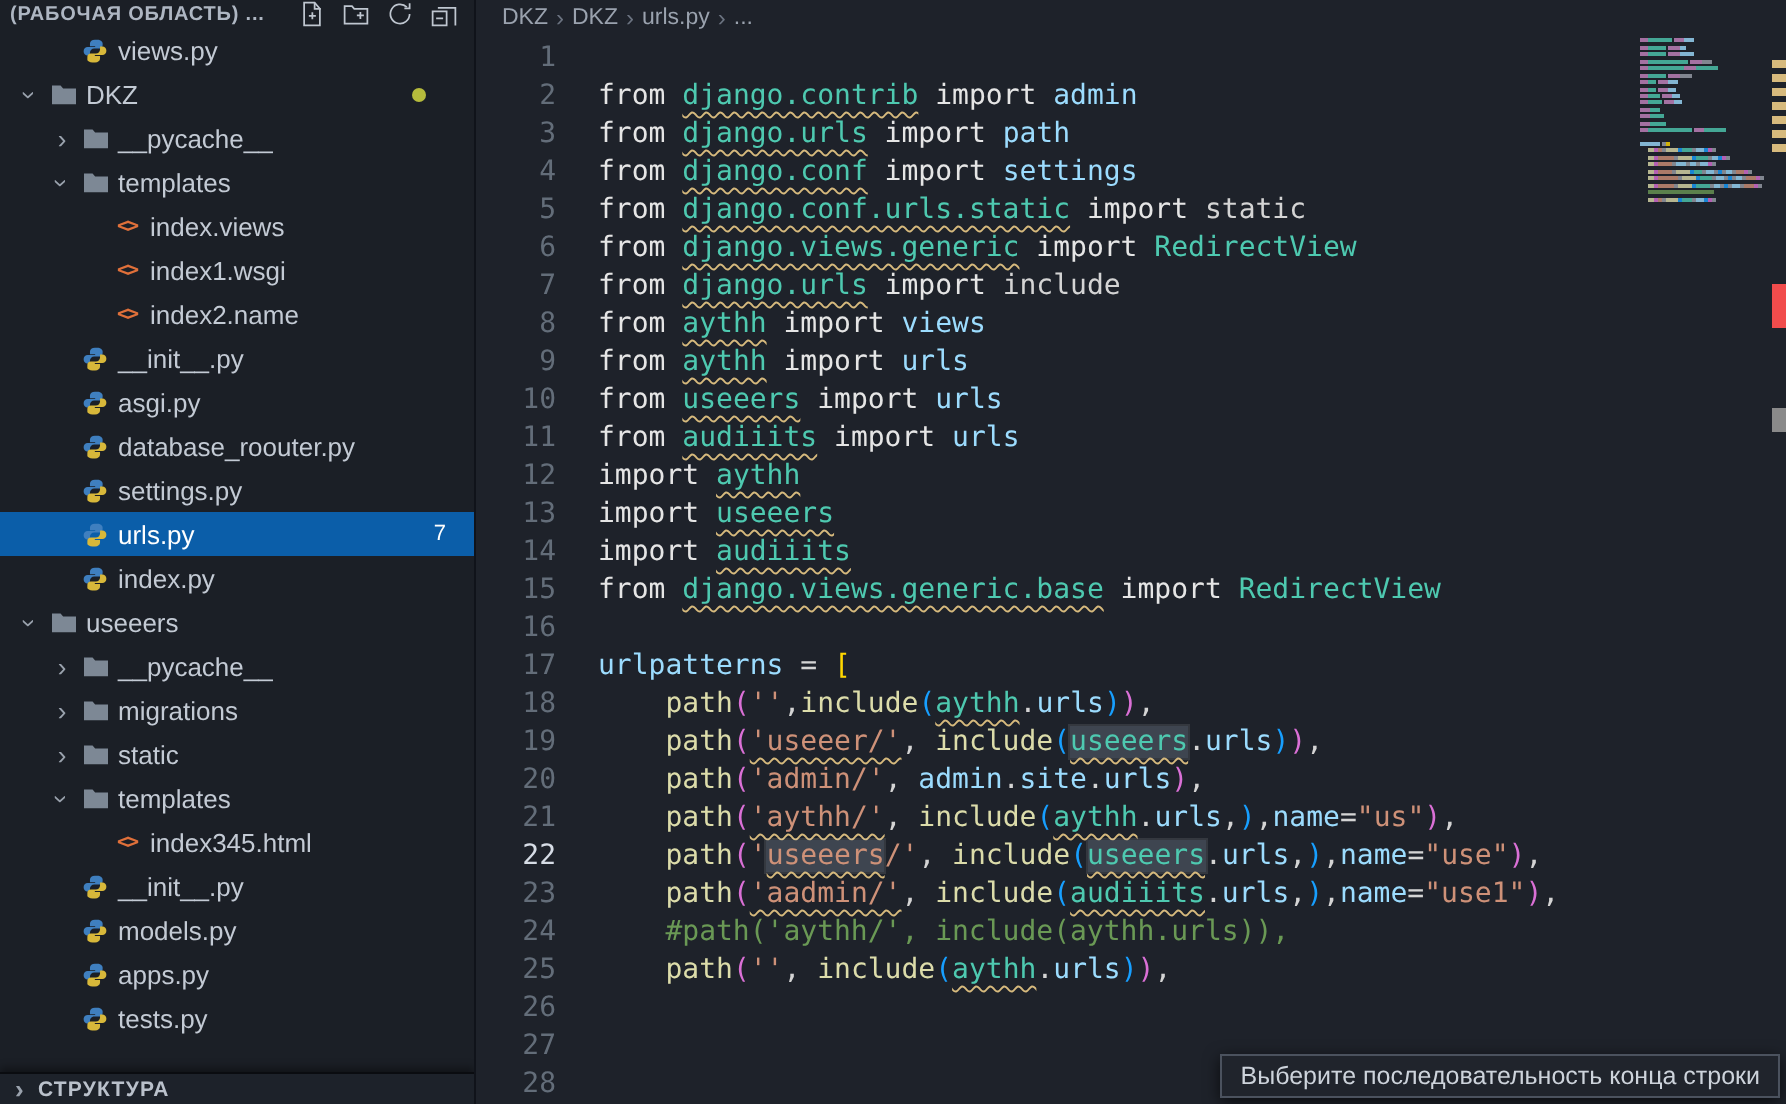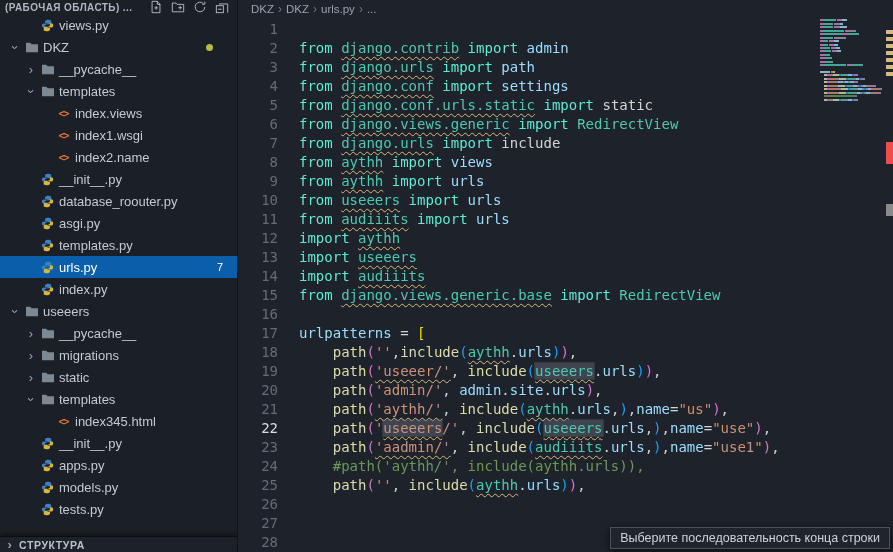--- a/index.html
+++ b/index.html
@@ -33,21 +33,21 @@
   .editor{position:absolute;left:237px;top:0;right:0;bottom:0;background:#1e222a;border-left:1px solid #10131a;}
   .breadcrumb{height:18px;display:flex;align-items:center;padding-left:13px;font-size:11.5px;color:#9aa2ae;}
   .bc-item{cursor:pointer;}
   .bc-sep{color:#6b7380;margin:0 4px;font-size:12px;}
   .code{position:absolute;top:18px;left:0;right:74px;bottom:0;padding-top:2px;
         font-family:"DejaVu Sans Mono",monospace;font-size:14px;line-height:19px;white-space:pre;overflow:hidden;}
   .cl{height:19px;display:flex;}
   .ln{width:40px;flex:none;text-align:right;color:#636d79;cursor:pointer;}
   .ln.act{color:#d7dde6;}
   .ct{padding-left:21px;cursor:text;}
-  .tk-k{color:#5eead4;} .tk-n{color:#4EC9B0;} .tk-v{color:#9CDCFE;} .tk-f{color:#DCDCAA;}
+  .tk-k{color:#e5e5e5;} .tk-n{color:#4EC9B0;} .tk-v{color:#9CDCFE;} .tk-f{color:#DCDCAA;}
   .tk-s{color:#CE9178;} .tk-c{color:#6A9955;} .tk-w{color:#D4D4D4;}
   .tk-b1{color:#FFD700;} .tk-b2{color:#DA70D6;} .tk-b3{color:#179FFF;}
   .tk-u{text-decoration-line:underline;text-decoration-style:wavy;text-decoration-color:#d7ba7d;
         text-decoration-thickness:1px;text-underline-offset:3px;}
   .tk-h{background:rgba(90,99,112,.55);box-shadow:0 0 0 1px rgba(255,255,255,.10);}
 
   
   .minimap{position:absolute;top:16px;right:9px;width:64px;cursor:pointer;}
   .mm-row{height:2px;margin-bottom:1.45px;white-space:nowrap;font-size:0;}
   .mm-row span{display:inline-block;height:2px;opacity:.8;}
@@ -166,41 +166,41 @@
           <span class="tlabel">__init__.py</span>
         </div>
         <div class="trow" style="padding-left: 24px;">
           <span class="chev"></span>
           <span class="ficon">
             <svg width="13" height="13" viewBox="0 0 16 16">
               <path fill="#3f7fbf" d="M7.9 1C6.2 1 4.9 1.9 4.9 3.4V5h3.2v.5H3.5C2 5.5 1 6.6 1 8.1s1 2.6 2.5 2.6h1.4V9c0-1.4 1.2-2.5 2.6-2.5h3.1c1.2 0 2.1-1 2.1-2.1V3.4C12.7 2 11.2 1 9.6 1z"></path>
               <path fill="#d8b83a" d="M8.1 15c1.7 0 3-.9 3-2.4V11H7.9v-.5h4.6c1.5 0 2.5-1.1 2.5-2.6s-1-2.6-2.5-2.6h-1.4V7c0 1.4-1.2 2.5-2.6 2.5H5.4c-1.2 0-2.1 1-2.1 2.1v1.9C3.3 14.1 4.8 15 6.4 15z"></path>
             </svg>
           </span>
+          <span class="tlabel">asgi.py</span>
+        </div>
+        <div class="trow" style="padding-left: 24px;">
+          <span class="chev"></span>
+          <span class="ficon">
+            <svg width="13" height="13" viewBox="0 0 16 16">
+              <path fill="#3f7fbf" d="M7.9 1C6.2 1 4.9 1.9 4.9 3.4V5h3.2v.5H3.5C2 5.5 1 6.6 1 8.1s1 2.6 2.5 2.6h1.4V9c0-1.4 1.2-2.5 2.6-2.5h3.1c1.2 0 2.1-1 2.1-2.1V3.4C12.7 2 11.2 1 9.6 1z"></path>
+              <path fill="#d8b83a" d="M8.1 15c1.7 0 3-.9 3-2.4V11H7.9v-.5h4.6c1.5 0 2.5-1.1 2.5-2.6s-1-2.6-2.5-2.6h-1.4V7c0 1.4-1.2 2.5-2.6 2.5H5.4c-1.2 0-2.1 1-2.1 2.1v1.9C3.3 14.1 4.8 15 6.4 15z"></path>
+            </svg>
+          </span>
           <span class="tlabel">database_roouter.py</span>
         </div>
         <div class="trow" style="padding-left: 24px;">
           <span class="chev"></span>
           <span class="ficon">
             <svg width="13" height="13" viewBox="0 0 16 16">
               <path fill="#3f7fbf" d="M7.9 1C6.2 1 4.9 1.9 4.9 3.4V5h3.2v.5H3.5C2 5.5 1 6.6 1 8.1s1 2.6 2.5 2.6h1.4V9c0-1.4 1.2-2.5 2.6-2.5h3.1c1.2 0 2.1-1 2.1-2.1V3.4C12.7 2 11.2 1 9.6 1z"></path>
               <path fill="#d8b83a" d="M8.1 15c1.7 0 3-.9 3-2.4V11H7.9v-.5h4.6c1.5 0 2.5-1.1 2.5-2.6s-1-2.6-2.5-2.6h-1.4V7c0 1.4-1.2 2.5-2.6 2.5H5.4c-1.2 0-2.1 1-2.1 2.1v1.9C3.3 14.1 4.8 15 6.4 15z"></path>
             </svg>
           </span>
-          <span class="tlabel">asgi.py</span>
-        </div>
-        <div class="trow" style="padding-left: 24px;">
-          <span class="chev"></span>
-          <span class="ficon">
-            <svg width="13" height="13" viewBox="0 0 16 16">
-              <path fill="#3f7fbf" d="M7.9 1C6.2 1 4.9 1.9 4.9 3.4V5h3.2v.5H3.5C2 5.5 1 6.6 1 8.1s1 2.6 2.5 2.6h1.4V9c0-1.4 1.2-2.5 2.6-2.5h3.1c1.2 0 2.1-1 2.1-2.1V3.4C12.7 2 11.2 1 9.6 1z"></path>
-              <path fill="#d8b83a" d="M8.1 15c1.7 0 3-.9 3-2.4V11H7.9v-.5h4.6c1.5 0 2.5-1.1 2.5-2.6s-1-2.6-2.5-2.6h-1.4V7c0 1.4-1.2 2.5-2.6 2.5H5.4c-1.2 0-2.1 1-2.1 2.1v1.9C3.3 14.1 4.8 15 6.4 15z"></path>
-            </svg>
-          </span>
-          <span class="tlabel">templates.py</span>
+          <span class="tlabel">settings.py</span>
         </div>
         <div class="trow selected" style="padding-left: 24px;">
           <span class="chev"></span>
           <span class="ficon">
             <svg width="13" height="13" viewBox="0 0 16 16">
               <path fill="#3f7fbf" d="M7.9 1C6.2 1 4.9 1.9 4.9 3.4V5h3.2v.5H3.5C2 5.5 1 6.6 1 8.1s1 2.6 2.5 2.6h1.4V9c0-1.4 1.2-2.5 2.6-2.5h3.1c1.2 0 2.1-1 2.1-2.1V3.4C12.7 2 11.2 1 9.6 1z"></path>
               <path fill="#d8b83a" d="M8.1 15c1.7 0 3-.9 3-2.4V11H7.9v-.5h4.6c1.5 0 2.5-1.1 2.5-2.6s-1-2.6-2.5-2.6h-1.4V7c0 1.4-1.2 2.5-2.6 2.5H5.4c-1.2 0-2.1 1-2.1 2.1v1.9C3.3 14.1 4.8 15 6.4 15z"></path>
             </svg>
           </span>
           <span class="tlabel">urls.py</span>
@@ -279,31 +279,31 @@
           <span class="tlabel">__init__.py</span>
         </div>
         <div class="trow" style="padding-left: 24px;">
           <span class="chev"></span>
           <span class="ficon">
             <svg width="13" height="13" viewBox="0 0 16 16">
               <path fill="#3f7fbf" d="M7.9 1C6.2 1 4.9 1.9 4.9 3.4V5h3.2v.5H3.5C2 5.5 1 6.6 1 8.1s1 2.6 2.5 2.6h1.4V9c0-1.4 1.2-2.5 2.6-2.5h3.1c1.2 0 2.1-1 2.1-2.1V3.4C12.7 2 11.2 1 9.6 1z"></path>
               <path fill="#d8b83a" d="M8.1 15c1.7 0 3-.9 3-2.4V11H7.9v-.5h4.6c1.5 0 2.5-1.1 2.5-2.6s-1-2.6-2.5-2.6h-1.4V7c0 1.4-1.2 2.5-2.6 2.5H5.4c-1.2 0-2.1 1-2.1 2.1v1.9C3.3 14.1 4.8 15 6.4 15z"></path>
             </svg>
           </span>
+          <span class="tlabel">models.py</span>
+        </div>
+        <div class="trow" style="padding-left: 24px;">
+          <span class="chev"></span>
+          <span class="ficon">
+            <svg width="13" height="13" viewBox="0 0 16 16">
+              <path fill="#3f7fbf" d="M7.9 1C6.2 1 4.9 1.9 4.9 3.4V5h3.2v.5H3.5C2 5.5 1 6.6 1 8.1s1 2.6 2.5 2.6h1.4V9c0-1.4 1.2-2.5 2.6-2.5h3.1c1.2 0 2.1-1 2.1-2.1V3.4C12.7 2 11.2 1 9.6 1z"></path>
+              <path fill="#d8b83a" d="M8.1 15c1.7 0 3-.9 3-2.4V11H7.9v-.5h4.6c1.5 0 2.5-1.1 2.5-2.6s-1-2.6-2.5-2.6h-1.4V7c0 1.4-1.2 2.5-2.6 2.5H5.4c-1.2 0-2.1 1-2.1 2.1v1.9C3.3 14.1 4.8 15 6.4 15z"></path>
+            </svg>
+          </span>
           <span class="tlabel">apps.py</span>
-        </div>
-        <div class="trow" style="padding-left: 24px;">
-          <span class="chev"></span>
-          <span class="ficon">
-            <svg width="13" height="13" viewBox="0 0 16 16">
-              <path fill="#3f7fbf" d="M7.9 1C6.2 1 4.9 1.9 4.9 3.4V5h3.2v.5H3.5C2 5.5 1 6.6 1 8.1s1 2.6 2.5 2.6h1.4V9c0-1.4 1.2-2.5 2.6-2.5h3.1c1.2 0 2.1-1 2.1-2.1V3.4C12.7 2 11.2 1 9.6 1z"></path>
-              <path fill="#d8b83a" d="M8.1 15c1.7 0 3-.9 3-2.4V11H7.9v-.5h4.6c1.5 0 2.5-1.1 2.5-2.6s-1-2.6-2.5-2.6h-1.4V7c0 1.4-1.2 2.5-2.6 2.5H5.4c-1.2 0-2.1 1-2.1 2.1v1.9C3.3 14.1 4.8 15 6.4 15z"></path>
-            </svg>
-          </span>
-          <span class="tlabel">models.py</span>
         </div>
         <div class="trow" style="padding-left: 24px;">
           <span class="chev"></span>
           <span class="ficon">
             <svg width="13" height="13" viewBox="0 0 16 16">
               <path fill="#3f7fbf" d="M7.9 1C6.2 1 4.9 1.9 4.9 3.4V5h3.2v.5H3.5C2 5.5 1 6.6 1 8.1s1 2.6 2.5 2.6h1.4V9c0-1.4 1.2-2.5 2.6-2.5h3.1c1.2 0 2.1-1 2.1-2.1V3.4C12.7 2 11.2 1 9.6 1z"></path>
               <path fill="#d8b83a" d="M8.1 15c1.7 0 3-.9 3-2.4V11H7.9v-.5h4.6c1.5 0 2.5-1.1 2.5-2.6s-1-2.6-2.5-2.6h-1.4V7c0 1.4-1.2 2.5-2.6 2.5H5.4c-1.2 0-2.1 1-2.1 2.1v1.9C3.3 14.1 4.8 15 6.4 15z"></path>
             </svg>
           </span>
           <span class="tlabel">tests.py</span>

